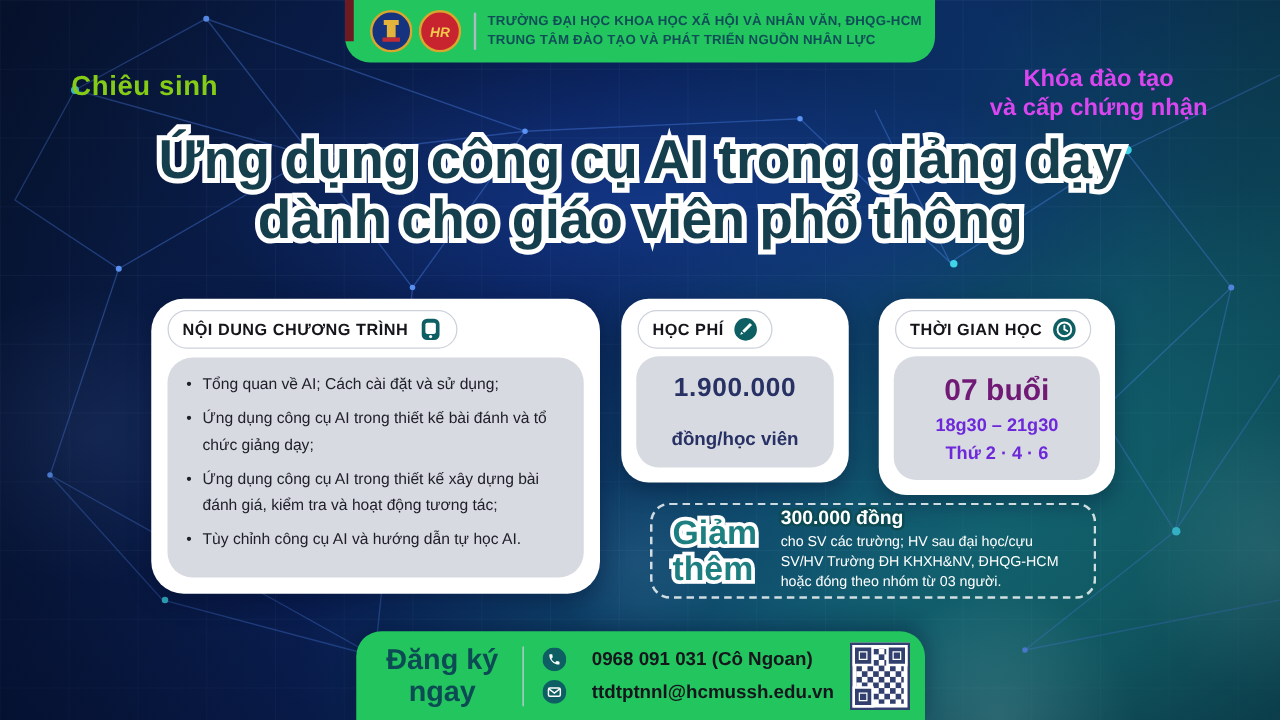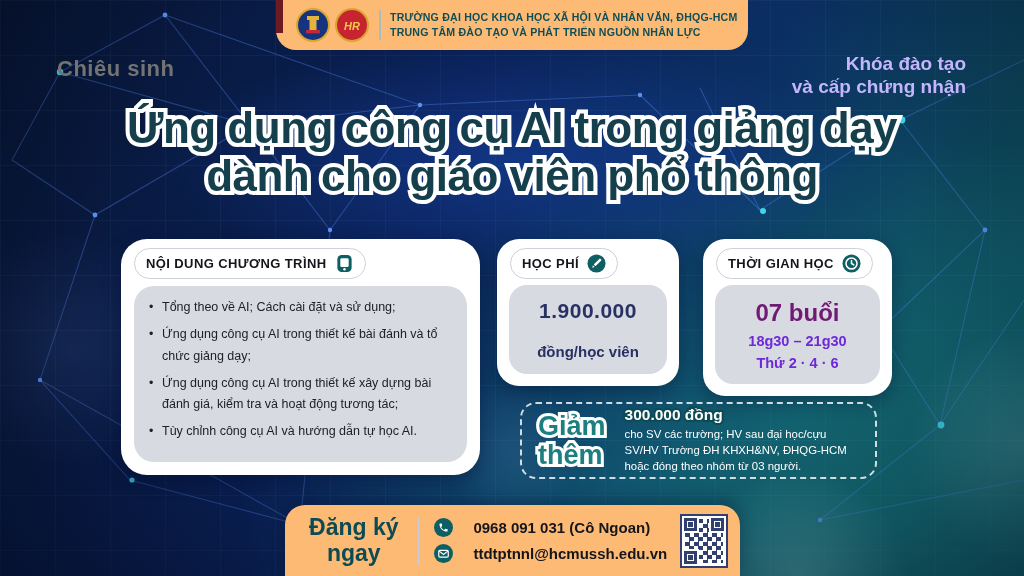--- a/index.html
+++ b/index.html
@@ -22,29 +22,29 @@
   .glow-b1{left:690px;top:470px;width:220px;height:220px;
       background:radial-gradient(circle,rgba(170,240,235,.28),transparent 70%);}
   .glow-b2{left:905px;top:330px;width:230px;height:230px;
       background:radial-gradient(circle,rgba(170,240,235,.20),transparent 70%);}
   .glow-m{left:440px;top:380px;width:140px;height:140px;
       background:radial-gradient(circle,rgba(150,200,255,.10),transparent 70%);}
   .net{position:absolute;inset:0;}
   .vignette{position:absolute;inset:0;
       background:radial-gradient(ellipse at 50% 38%,transparent 55%,rgba(2,7,28,.5) 100%);}
   
-  .header{position:absolute;left:276px;top:0;width:472px;height:50px;background:#fdba74;
+  .header{position:absolute;left:276px;top:0;width:472px;height:50px;background:#22c55e;
       border-radius:0 0 20px 20px;display:flex;align-items:center;padding-left:20px;box-sizing:border-box;}
   .header .red{position:absolute;left:0;top:0;width:7px;height:33px;background:#6d1a23;}
   .logos{display:flex;align-items:center;gap:5px;}
   .hdr-div{width:2px;height:30px;background:#a9bcc2;margin:0 9px 0 10px;border-radius:1px;}
   .hdr-text{font-size:10.6px;font-weight:bold;color:#104e57;letter-spacing:.2px;line-height:1.45;white-space:nowrap;}
   
-  .chieu{position:absolute;left:57px;top:56px;font-size:22px;font-weight:bold;color:#737373;letter-spacing:.5px;}
-  .toptag{position:absolute;right:58px;top:52px;text-align:right;color:#c4b5fd;font-weight:bold;
+  .chieu{position:absolute;left:57px;top:56px;font-size:22px;font-weight:bold;color:#84cc16;letter-spacing:.5px;}
+  .toptag{position:absolute;right:58px;top:52px;text-align:center;color:#d946ef;font-weight:bold;
       font-size:19px;line-height:1.22;}
   
   .title{position:absolute;left:0;top:104px;width:1024px;text-align:center;font-weight:bold;letter-spacing:-.5px;}
   .t-line{position:relative;font-size:44px;line-height:1.08;text-align:center;}
   .t-line .back{position:absolute;left:0;top:0;width:100%;color:#fff;
       -webkit-text-stroke:8px #ffffff;
       text-shadow:0 0 2px #fff,0 0 2px #fff;}
   .t-line .front{position:relative;color:#153f4c;}
   
   .card{position:absolute;background:#fff;box-shadow:0 6px 18px rgba(0,10,40,.35);}
@@ -76,21 +76,21 @@
   .disc-label .row{position:relative;white-space:nowrap;}
   .disc-label .back{position:absolute;left:0;top:0;color:#fff;-webkit-text-stroke:6px #fff;
       text-shadow:0 0 2px #fff;}
   .disc-label .front{position:relative;color:#1e7f81;}
   .disc-right{color:#fff;}
   .disc-amount{position:relative;font-size:15.5px;font-weight:bold;margin-bottom:3px;white-space:nowrap;}
   .disc-amount .back{position:absolute;left:0;top:0;color:#0c4b54;-webkit-text-stroke:4px #0c4b54;}
   .disc-amount .front{position:relative;color:#fff;}
   .disc-desc{font-size:11.4px;line-height:1.4;width:238px;font-weight:500;}
   
-  .register{position:absolute;left:285px;top:505px;width:455px;height:71px;background:#fdba74;
+  .register{position:absolute;left:285px;top:505px;width:455px;height:71px;background:#22c55e;
       border-radius:20px 20px 0 0;display:flex;align-items:center;gap:13px;
       padding:0 12px 0 18px;box-sizing:border-box;box-shadow:0 -4px 16px rgba(0,10,40,.3);}
   .cta{width:116px;text-align:center;font-size:23px;font-weight:bold;color:#0c4a54;line-height:1.1;}
   .vdiv{width:2px;height:48px;background:#c9ced8;border-radius:1px;}
   .contacts{display:flex;flex-direction:column;gap:7px;flex:1;padding-left:2px;}
   .contact-row{display:flex;align-items:center;gap:20px;font-size:15px;font-weight:bold;color:#15151c;white-space:nowrap;}
   
   .qr{position:relative;width:54px;height:54px;background:#fff;border:2px solid #32406f;box-sizing:border-box;margin-left:auto;}
   .qr-mods{position:absolute;inset:3px;
       background:repeating-conic-gradient(#32406f 0% 25%,transparent 0% 50%) 0 0/9px 9px;}
@@ -191,21 +191,21 @@
     <div class="pill">
       <span>NỘI DUNG CHƯƠNG TRÌNH</span>
       <svg width="19" height="19" viewBox="0 0 20 20">
         <rect x="2.5" y="1" width="15" height="18" rx="4.5" fill="#0d5f63"></rect>
         <rect x="5.6" y="4.4" width="8.8" height="9.4" rx="1.5" fill="#fff"></rect>
         <circle cx="10" cy="16.1" r="1.3" fill="#fff"></circle>
       </svg>
     </div>
     <div class="graybox">
       <ul class="prog-list">
-        <li>Tổng theo về AI; Cách cài đặt và sử dụng;</li>
+        <li>Tổng quan về AI; Cách cài đặt và sử dụng;</li>
         <li>Ứng dụng công cụ AI trong thiết kế bài đánh và tổ chức giảng dạy;</li>
         <li>Ứng dụng công cụ AI trong thiết kế xây dựng bài đánh giá, kiểm tra và hoạt động tương tác;</li>
         <li>Tùy chỉnh công cụ AI và hướng dẫn tự học AI.</li>
       </ul>
     </div>
   </div>
 
   <div class="card" id="card-fee">
     <div class="pill">
       <span>HỌC PHÍ</span>

